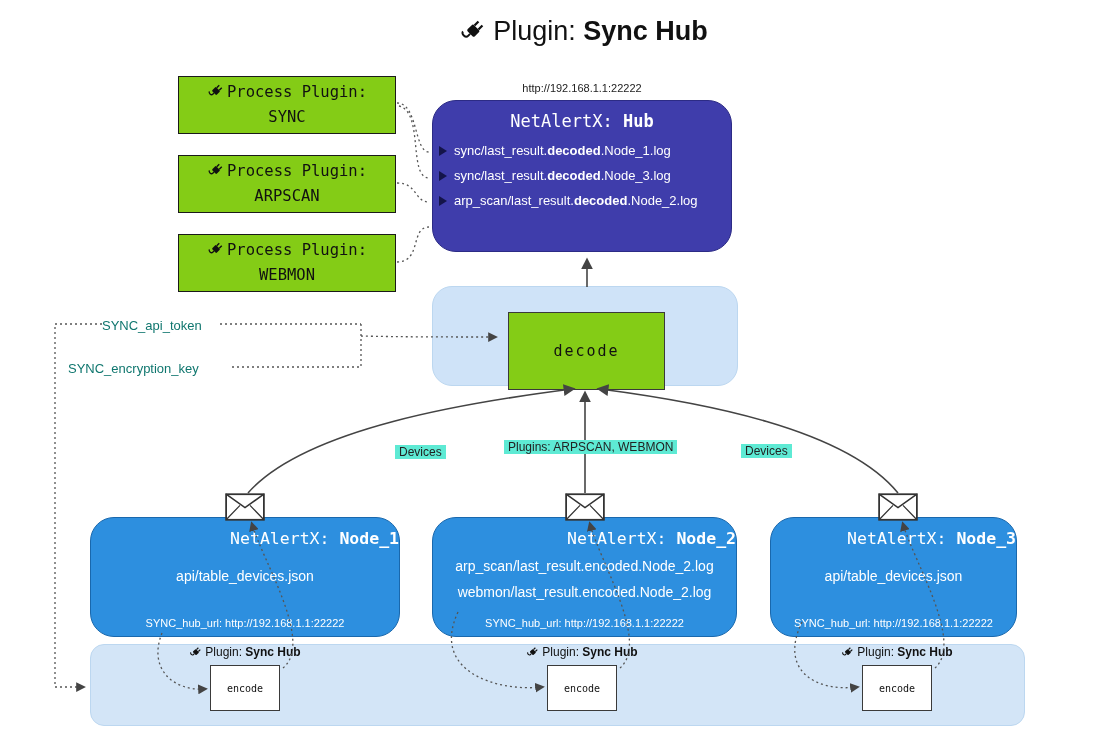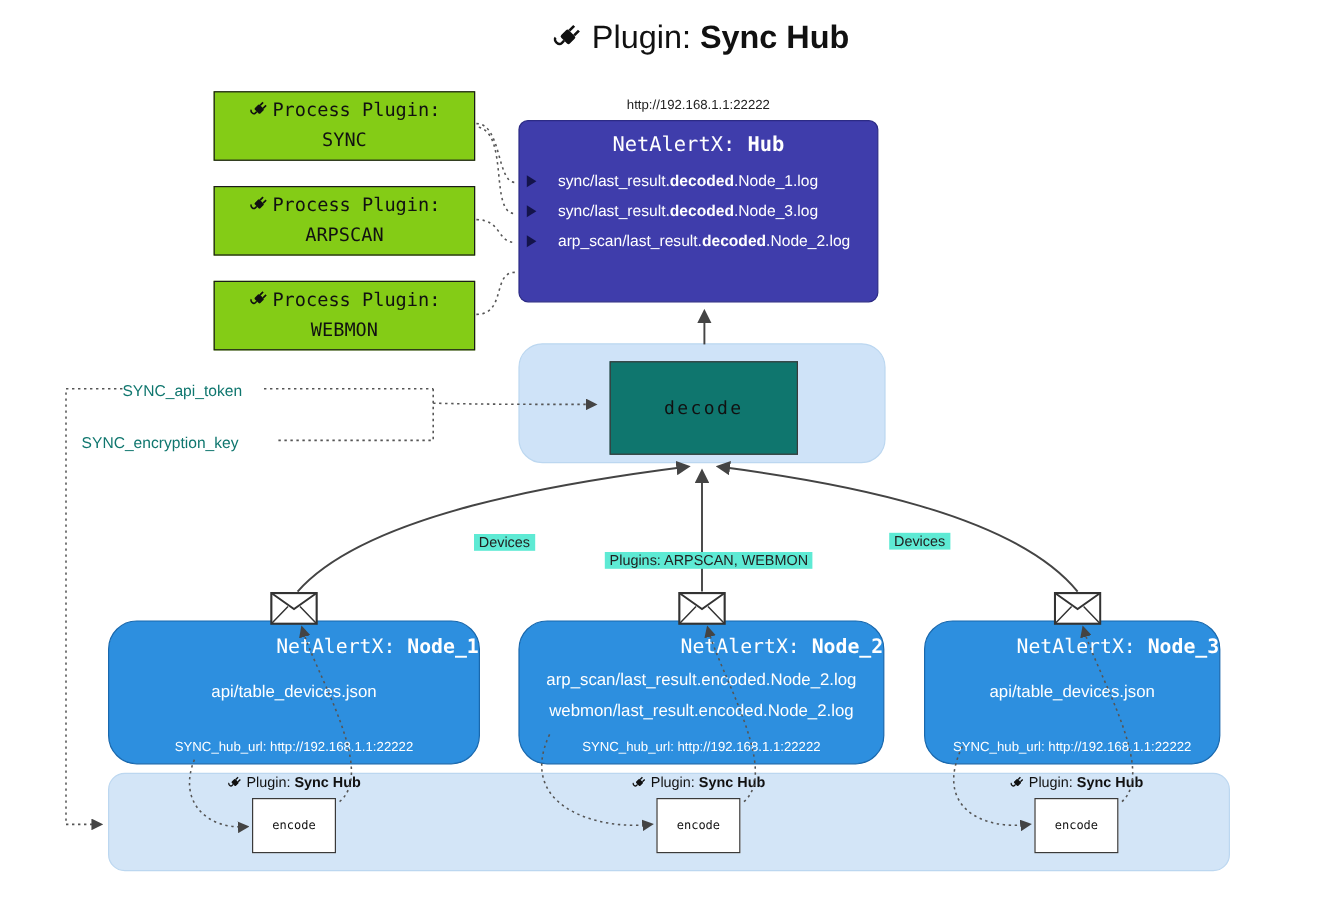--- a/index.html
+++ b/index.html
@@ -13,27 +13,27 @@
 
   .plug{display:inline-block;line-height:0}
 
   .pbox{position:absolute;left:178px;width:218px;height:58px;background:#84cc16;border:1.6px solid #1a1a1a;z-index:2;
         display:flex;flex-direction:column;justify-content:center;align-items:center;
         font-family:"DejaVu Sans Mono",monospace;font-size:15.5px;line-height:25px}
   .pbox .plug{vertical-align:-3px;margin-right:3px}
 
   .hub-url{position:absolute;left:432px;top:82px;width:300px;text-align:center;font-size:11px;color:#222;z-index:2}
   .hub{position:absolute;left:432px;top:100px;width:300px;height:152px;background:#3f3dab;border:1px solid #2c2b85;
-       border-radius:8px;z-index:2;color:#fff;padding-top:10px}
+       border-radius:24px;z-index:2;color:#fff;padding-top:10px}
   .hub-title{text-align:center;font-family:"DejaVu Sans Mono",monospace;font-size:17px;margin-bottom:7px}
-  .hub-line{display:flex;align-items:center;gap:18px;padding-left:6px;height:25px;font-size:13px;white-space:nowrap}
+  .hub-line{display:flex;align-items:center;gap:7px;padding-left:6px;height:25px;font-size:13px;white-space:nowrap}
   .tri{width:0;height:0;border-top:5px solid transparent;border-bottom:5px solid transparent;border-left:8px solid #14144a;flex:0 0 auto}
 
   .decode-panel{position:absolute;left:432px;top:286px;width:306px;height:100px;background:#cfe3f8;border:1px solid #bcd7f0;border-radius:20px;z-index:2}
-  .decode-box{position:absolute;left:508px;top:301px;width:157px;height:78px;background:#0f766e;border:1.6px solid #3a3a3a;z-index:3;
+  .decode-box{position:absolute;left:508px;top:312px;width:157px;height:78px;background:#84cc16;border:1.6px solid #3a3a3a;z-index:3;
               display:flex;align-items:center;justify-content:center;font-family:"DejaVu Sans Mono",monospace;font-size:15px;letter-spacing:2px}
 
   .key-label{position:absolute;font-size:13px;color:#0f766e;z-index:4;background:#fff;padding:0 2px}
   .edge-label{position:absolute;font-size:12px;color:#222;z-index:7;background:#5eead4;padding:0 4px;white-space:nowrap}
 
   .node{position:absolute;top:517px;height:120px;background:#2d8fdf;border:1px solid #1968ad;border-radius:24px;z-index:2;color:#fff;padding-top:11px}
   .node-title{text-align:right;font-family:"DejaVu Sans Mono",monospace;font-size:16.5px}
   .node-line{text-align:center;font-size:14px;margin-top:10px;white-space:nowrap}
   .node.single .node-line{margin-top:20px}
   .node-footer{position:absolute;bottom:7px;left:0;width:100%;text-align:center;font-size:11px}
@@ -147,21 +147,21 @@
 
   <div class="decode-panel"></div>
   <div class="decode-box">
       <span>decode</span>
     </div>
 
   <div class="key-label" style="left:100px;top:318px">SYNC_api_token</div>
   <div class="key-label" style="left:66px;top:361px">SYNC_encryption_key</div>
 
   <div class="edge-label" style="left:395px;top:445px">Devices</div>
-  <div class="edge-label" style="left:504px;top:460px">Plugins: ARPSCAN, WEBMON</div>
+  <div class="edge-label" style="left:504px;top:440px">Plugins: ARPSCAN, WEBMON</div>
   <div class="edge-label" style="left:741px;top:444px">Devices</div>
 
   <div class="node single" style="left:90px;width:310px">
     <div class="node-title"><span>NetAlertX: </span><b>Node_1</b></div>
     <div class="node-line">api/table_devices.json</div>
     <div class="node-footer">SYNC_hub_url: http://192.168.1.1:22222</div>
   </div>
   <div class="node" style="left:432px;width:305px">
     <div class="node-title"><span>NetAlertX: </span><b>Node_2</b></div>
     <div class="node-line">arp_scan/last_result.encoded.Node_2.log</div>

